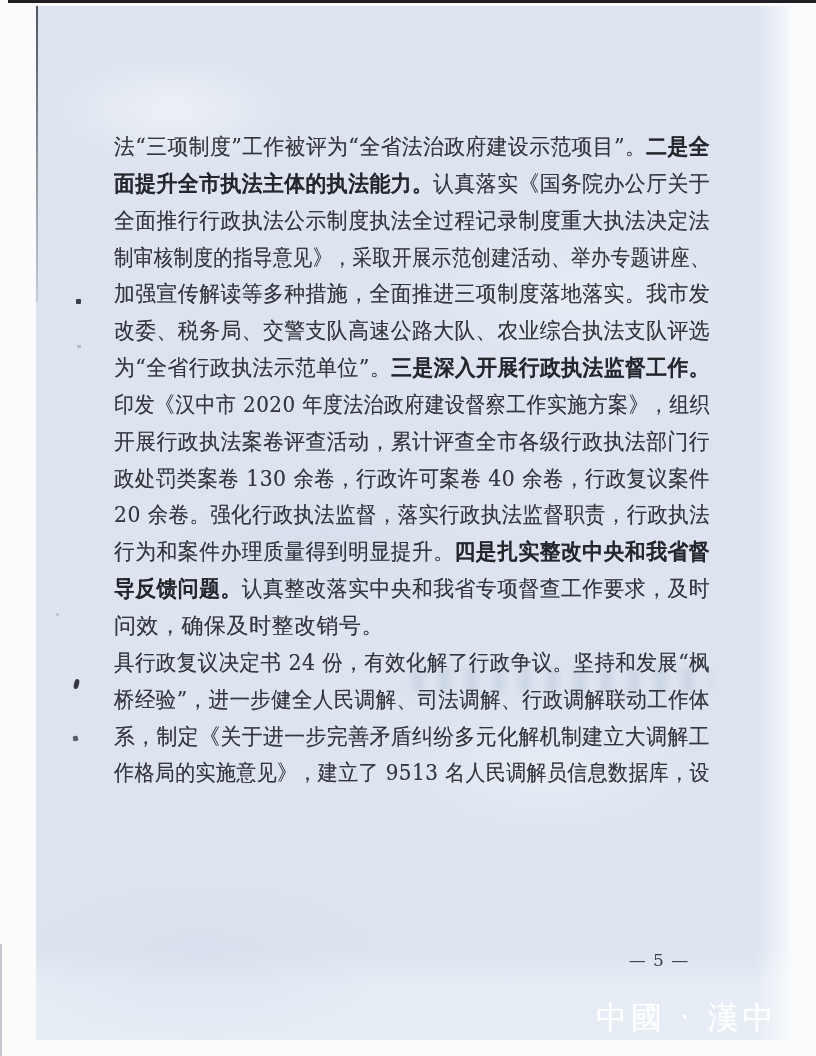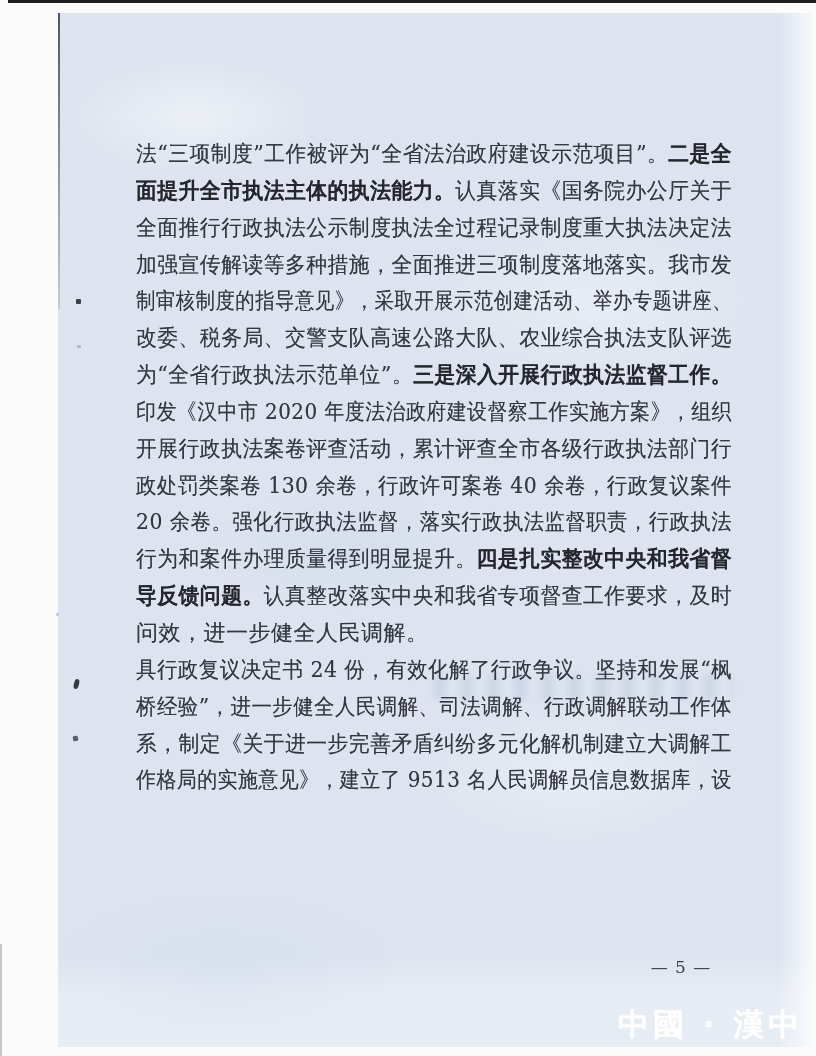--- a/index.html
+++ b/index.html
@@ -16,32 +16,31 @@
     position:absolute;left:8px;top:0;width:808px;height:3px;
     background:#202024;
   }
   
   .outer-left-line{
     position:absolute;left:0;top:944px;width:2px;height:112px;
     background:#b9bec6;opacity:.85;
   }
   
   .page{
-    position:absolute;left:36px;top:13px;width:754px;height:1034px;
+    position:absolute;left:36px;top:6px;width:754px;height:1034px;
     background-color:#dde4ef;
     background-image:
       radial-gradient(ellipse 200px 90px at 18% 10%, rgba(255,255,255,.45), rgba(255,255,255,0) 65%),
       radial-gradient(ellipse 260px 120px at 72% 28%, rgba(246,249,253,.40), rgba(255,255,255,0) 65%),
       radial-gradient(ellipse 220px 100px at 38% 52%, rgba(206,216,234,.45), rgba(206,216,234,0) 65%),
       radial-gradient(ellipse 240px 110px at 68% 74%, rgba(250,252,255,.35), rgba(255,255,255,0) 65%),
       radial-gradient(ellipse 280px 120px at 22% 92%, rgba(209,219,236,.40), rgba(209,219,236,0) 65%),
       linear-gradient(90deg, rgba(255,255,255,0) 95.5%, rgba(250,252,254,.85) 100%),
       linear-gradient(0deg, rgba(238,243,249,.55) 0 55px, rgba(238,243,249,0) 90px);
     overflow:hidden;
-    margin-left:22px;
   }
   
   .page-left-hairline{
     position:absolute;left:0;top:0;width:2px;height:296px;
     background:linear-gradient(180deg, rgba(58,60,72,.85), rgba(58,60,72,.15));
   }
   
   .textblock{
     position:absolute;left:78px;top:123px;width:596px;
     font-size:22px;color:#35373f;
@@ -66,21 +65,21 @@
     filter:blur(3px);opacity:.55;border-radius:5px;
   }
   .pagenum{
     position:absolute;left:578px;top:944px;width:90px;
     font-size:17px;letter-spacing:1px;color:#3c3e45;
     text-align:center;white-space:nowrap;
   }
   .watermark{
     position:absolute;left:560px;top:991px;
     font-family:"DejaVu Sans","Liberation Sans",sans-serif;
-    font-weight:700;font-size:31px;letter-spacing:4px;
+    font-weight:400;font-size:31px;letter-spacing:4px;
     color:rgba(255,255,255,.96);white-space:nowrap;
     text-shadow:0 0 2px rgba(255,255,255,.55);
   }
   
   .speck{position:absolute;border-radius:1px;}
   .speck-1{left:76px;top:299px;width:5px;height:5px;background:#2a2c33;opacity:.9;}
   .speck-2{left:77px;top:345px;width:4px;height:3px;background:#8a90a0;opacity:.5;}
   .speck-3{left:56px;top:613px;width:3px;height:3px;background:#9aa2b2;opacity:.5;}
   .speck-4{left:74px;top:679px;width:5px;height:10px;background:#24262e;border-radius:45%;transform:rotate(14deg);opacity:.9;}
   .speck-5{left:73px;top:736px;width:5px;height:5px;background:#3a3d46;transform:rotate(-12deg);opacity:.8;}
@@ -92,31 +91,31 @@
   <div class="top-line"></div>
   <div class="outer-left-line"></div>
 
   <div class="page">
     <div class="page-left-hairline"></div>
     <div class="showthrough"></div>
     <div class="textblock" id="textblock">
         <div class="line-row"><div class="line" style="transform: scaleX(0.943038);"><span class="seg">法“三项制度”工作被评为“全省法治政府建设示范项目”。</span><span class="seg bold">二是全</span></div></div>
         <div class="line-row"><div class="line" style="transform: scaleX(0.946032);"><span class="seg bold">面提升全市执法主体的执法能力。</span><span class="seg">认真落实《国务院办公厅关于</span></div></div>
         <div class="line-row"><div class="line" style="transform: scaleX(0.946032);"><span class="seg">全面推行行政执法公示制度执法全过程记录制度重大执法决定法</span></div></div>
+        <div class="line-row"><div class="line" style="transform: scaleX(0.882963);"><span class="seg">制审核制度的指导意见》，采取开展示范创建活动、举办专题讲座、</span></div></div>
         <div class="line-row"><div class="line" style="transform: scaleX(0.946032);"><span class="seg">加强宣传解读等多种措施，全面推进三项制度落地落实。我市发</span></div></div>
-        <div class="line-row"><div class="line" style="transform: scaleX(0.882963);"><span class="seg">制审核制度的指导意见》，采取开展示范创建活动、举办专题讲座、</span></div></div>
         <div class="line-row"><div class="line" style="transform: scaleX(0.946032);"><span class="seg">改委、税务局、交警支队高速公路大队、农业综合执法支队评选</span></div></div>
         <div class="line-row"><div class="line" style="transform: scaleX(0.944532);"><span class="seg">为“全省行政执法示范单位”。</span><span class="seg bold">三是深入开展行政执法监督工作。</span></div></div>
         <div class="line-row"><div class="line" style="transform: scaleX(0.905797);"><span class="seg">印发《汉中市 2020 年度法治政府建设督察工作实施方案》，组织</span></div></div>
         <div class="line-row"><div class="line" style="transform: scaleX(0.946032);"><span class="seg">开展行政执法案卷评查活动，累计评查全市各级行政执法部门行</span></div></div>
         <div class="line-row"><div class="line" style="transform: scaleX(0.927672);"><span class="seg">政处罚类案卷 130 余卷，行政许可案卷 40 余卷，行政复议案件</span></div></div>
         <div class="line-row"><div class="line" style="transform: scaleX(0.925466);"><span class="seg">20 余卷。强化行政执法监督，落实行政执法监督职责，行政执法</span></div></div>
         <div class="line-row"><div class="line" style="transform: scaleX(0.946032);"><span class="seg">行为和案件办理质量得到明显提升。</span><span class="seg bold">四是扎实整改中央和我省督</span></div></div>
         <div class="line-row"><div class="line" style="transform: scaleX(0.946032);"><span class="seg bold">导反馈问题。</span><span class="seg">认真整改落实中央和我省专项督查工作要求，及时</span></div></div>
-        <div class="line-row"><div class="line"><span class="seg">问效，进一步健全人民调解。</span></div></div>
+        <div class="line-row"><div class="line"><span class="seg">问效，确保及时整改销号。</span></div></div>
         <div class="line-row"><div class="line" style="transform: scaleX(0.930183);"><span class="seg">具行政复议决定书 24 份，有效化解了行政争议。坚持和发展“枫</span></div></div>
         <div class="line-row"><div class="line" style="transform: scaleX(0.928711);"><span class="seg">桥经验”，进一步健全人民调解、司法调解、行政调解联动工作体</span></div></div>
         <div class="line-row"><div class="line" style="transform: scaleX(0.946032);"><span class="seg">系，制定《关于进一步完善矛盾纠纷多元化解机制建立大调解工</span></div></div>
         <div class="line-row"><div class="line" style="transform: scaleX(0.905797);"><span class="seg">作格局的实施意见》，建立了 9513 名人民调解员信息数据库，设</span></div></div>
       </div>
     <div class="pagenum">— 5 —</div>
     <div class="watermark">中國 · 漢中</div>
   </div>
 
   <div class="speck speck-1"></div>

